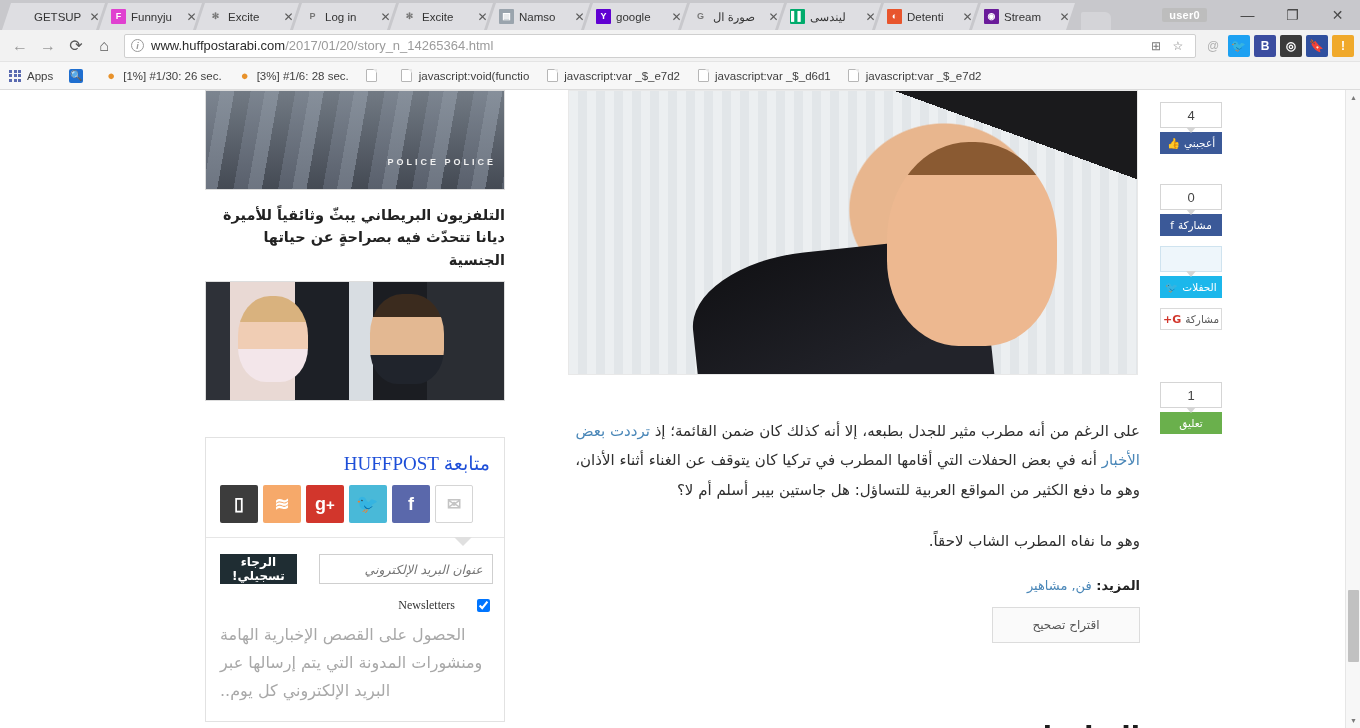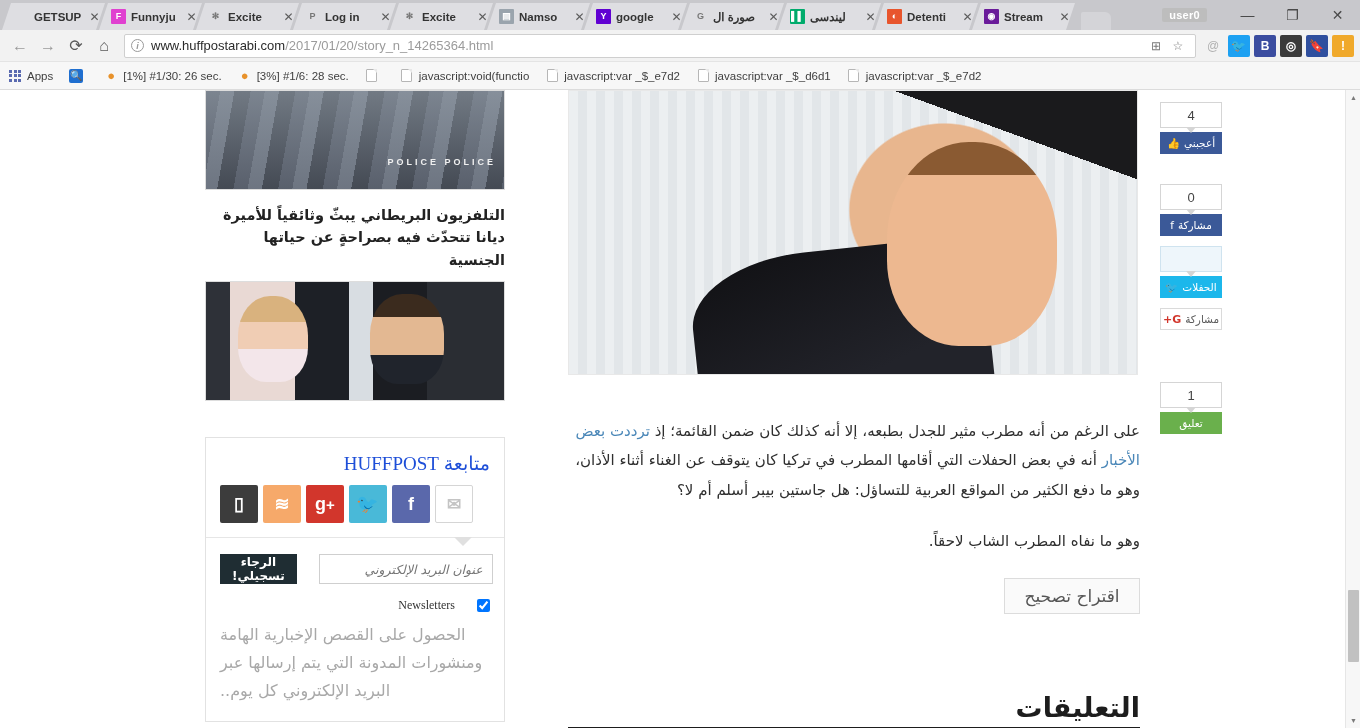--- a/index.html
+++ b/index.html
@@ -31,21 +31,21 @@
     overflow: hidden;
   }
   .tab .favicon {
     width: 15px; height: 15px; flex: 0 0 15px;
     margin-right: 5px; border-radius: 1px;
     display: flex; align-items: center; justify-content: center;
     font-size: 9px; font-weight: bold; color: #fff; line-height: 1;
   }
   .tab .tab-title {
     flex: 1; white-space: nowrap; overflow: hidden;
-    font-size: 11.5px; color: #333; font-weight: bold;
+    font-size: 11.5px; color: #333;
   }
   .tab .tab-close {
     flex: 0 0 13px; text-align: center; font-size: 12px;
     color: #5a5a5a; line-height: 1;
   }
   .newtab {
     width: 30px; height: 18px; margin-left: 12px;
     background: #d4d4d8; border-radius: 2px 6px 0 0;
   }
   .winctl {
@@ -242,23 +242,23 @@
   }
   .article-body p { margin-bottom: 22px; }
   .article-body a { color: #4a87b8; text-decoration: none; }
   .more-line {
     direction: rtl; text-align: right; font-size: 13px;
     color: #222; font-weight: bold; margin-top: 6px;
     font-family: "DejaVu Sans", sans-serif;
   }
   .more-line .ml-links { color: #4a87b8; font-weight: normal; }
   .correction-btn {
-    margin-top: 14px; margin-left: auto; width: 136px; height: 36px;
+    margin-top: 14px; margin-left: auto; width: 148px; height: 36px;
     border: 1px solid #dcdcdc; background: #fafafa; color: #555;
-    font-size: 17px; direction: rtl; cursor: pointer;
+    font-size: 12px; direction: rtl; cursor: pointer;
     display: flex; align-items: center; justify-content: center;
     font-family: "DejaVu Sans", sans-serif;
   }
   .comments-title {
     direction: rtl; text-align: right; margin-top: 78px;
     font-size: 27px; font-weight: bold; color: #1d1d1d;
     border-bottom: 2px solid #1d1d1d; padding-bottom: 4px;
     font-family: "DejaVu Sans", sans-serif;
   }
 
@@ -492,20 +492,24 @@
       </div>
 
       <div class="article">
         <div class="hero"></div>
         <div class="article-body">
           <p>
             <span>على الرغم من أنه مطرب مثير للجدل بطبعه، إلا أنه كذلك كان ضمن القائمة؛ إذ </span><a href="#">ترددت بعض الأخبار</a><span> أنه في بعض الحفلات التي أقامها المطرب في تركيا كان يتوقف عن الغناء أثناء الأذان، وهو ما دفع الكثير من المواقع العربية للتساؤل: هل جاستين بيبر أسلم أم لا؟</span>
           </p>
           <p>وهو ما نفاه المطرب الشاب لاحقاً.</p>
         </div>
+        <div class="more-line">
+          <span>المزيد:</span>
+          <span class="ml-links">فن, مشاهير</span>
+        </div>
         <div class="correction-btn">اقتراح تصحيح</div>
         <div class="comments-title">التعليقات</div>
 
       </div>
 
       <div class="share-rail">
         <div class="share-group">
           <div class="count-box">4</div>
           <div class="share-btn btn-like">
             <span>أعجبني</span>

